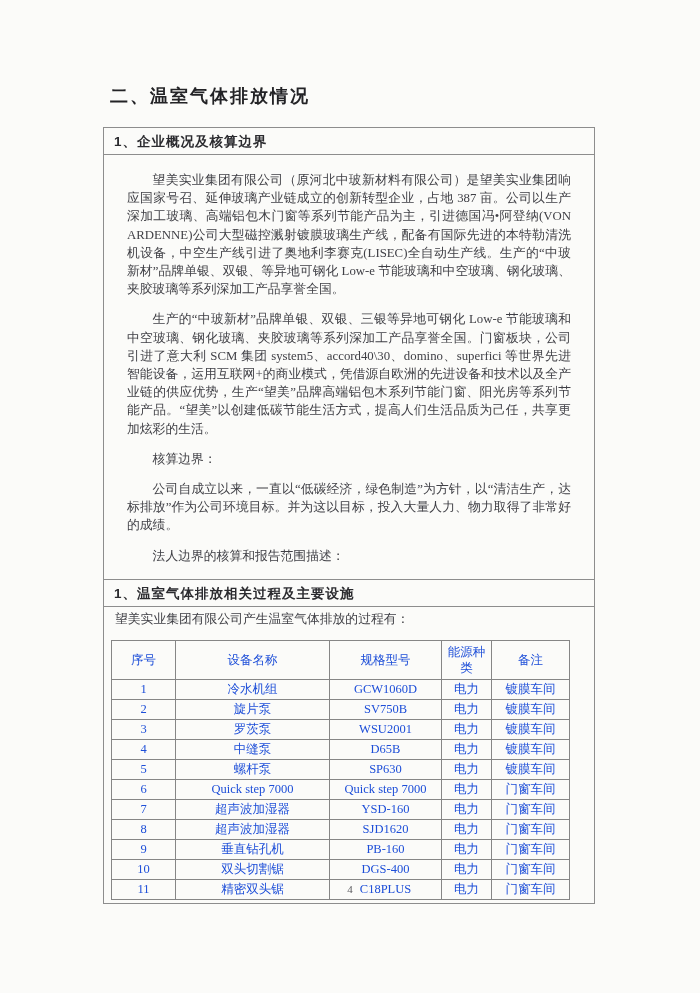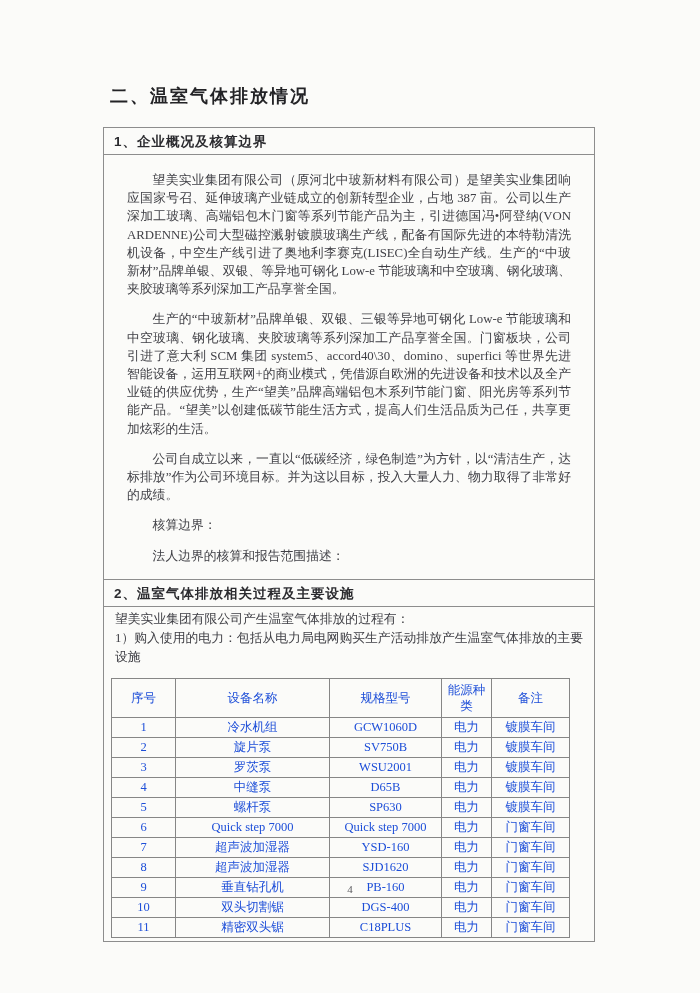--- a/index.html
+++ b/index.html
@@ -110,30 +110,29 @@
 
 <div class="page-title">二、温室气体排放情况</div>
 
 <div class="main-box">
 
   <div class="section-heading">1、企业概况及核算边界</div>
 
   <div class="body-text">
     <p>望美实业集团有限公司（原河北中玻新材料有限公司）是望美实业集团响应国家号召、延伸玻璃产业链成立的创新转型企业，占地 387 亩。公司以生产深加工玻璃、高端铝包木门窗等系列节能产品为主，引进德国冯•阿登纳(VON ARDENNE)公司大型磁控溅射镀膜玻璃生产线，配备有国际先进的本特勒清洗机设备，中空生产线引进了奥地利李赛克(LISEC)全自动生产线。生产的“中玻新材”品牌单银、双银、等异地可钢化 Low-e 节能玻璃和中空玻璃、钢化玻璃、夹胶玻璃等系列深加工产品享誉全国。</p>
     <p>生产的“中玻新材”品牌单银、双银、三银等异地可钢化 Low-e 节能玻璃和中空玻璃、钢化玻璃、夹胶玻璃等系列深加工产品享誉全国。门窗板块，公司引进了意大利 SCM 集团 system5、accord40\30、domino、superfici 等世界先进智能设备，运用互联网+的商业模式，凭借源自欧洲的先进设备和技术以及全产业链的供应优势，生产“望美”品牌高端铝包木系列节能门窗、阳光房等系列节能产品。“望美”以创建低碳节能生活方式，提高人们生活品质为己任，共享更加炫彩的生活。</p>
+    <p>核算边界：</p>
     <p>公司自成立以来，一直以“低碳经济，绿色制造”为方针，以“清洁生产，达标排放”作为公司环境目标。并为这以目标，投入大量人力、物力取得了非常好的成绩。</p>
-    <p>核算边界：</p>
     <p>法人边界的核算和报告范围描述：</p>
   </div>
 
-  <div class="section-heading second">2、温室气体排放相关过程及主要设施</div>
+  <div class="section-heading second">1、温室气体排放相关过程及主要设施</div>
 
   <div class="intro-text">
     <p>望美实业集团有限公司产生温室气体排放的过程有：</p>
-    <p>1）购入使用的电力：包括从电力局电网购买生产活动排放产生温室气体排放的主要设施</p>
   </div>
 
   <table class="equipment">
     <colgroup>
       <col style="width:64px">
       <col style="width:154px">
       <col style="width:112px">
       <col style="width:50px">
       <col style="width:78px">
     </colgroup>

